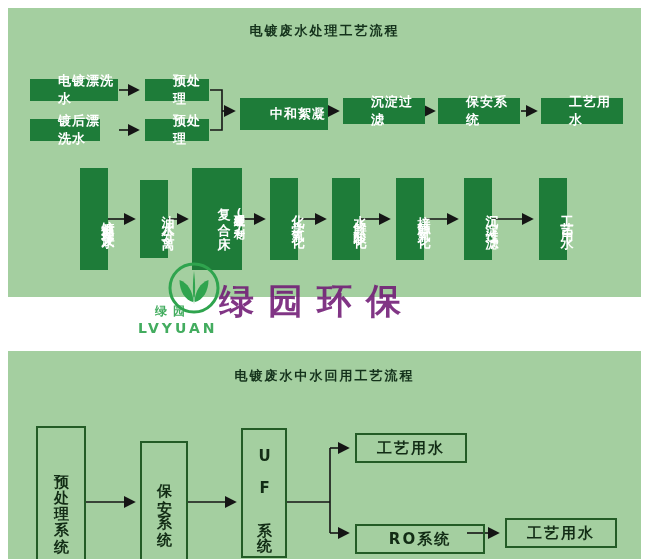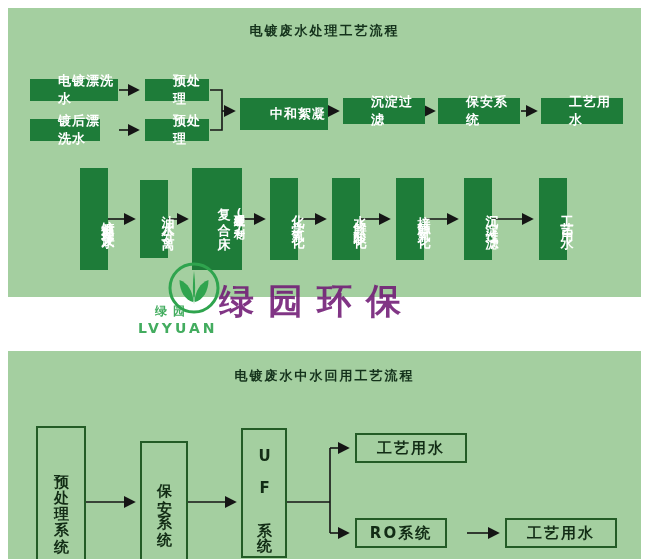--- a/index.html
+++ b/index.html
@@ -136,21 +136,21 @@
       <span class="vtext ls16">预处理系统</span>
     </div>
     <div class="obox" style="left:132px;top:90px;width:48px;height:124px">
       <span class="vtext ls16">保安系统</span>
     </div>
     <div class="obox" style="left:233px;top:77px;width:46px;height:130px">
       <span class="vtext ls14">UF系统</span>
     </div>
 
     <div class="obox" style="left:347px;top:82px;width:112px;height:30px">工艺用水</div>
-    <div class="obox" style="left:347px;top:167px;width:92px;height:30px">RO系统</div>
+    <div class="obox" style="left:347px;top:173px;width:130px;height:30px">RO系统</div>
     <div class="obox" style="left:497px;top:167px;width:112px;height:30px">工艺用水</div>
   </section>
 
   <div class="watermark">
     <svg class="logo" width="56" height="56" viewBox="0 0 56 56">
       <circle cx="28" cy="28" r="24" fill="none" stroke="#2fa44e" stroke-width="3"></circle>
       <path d="M28 44 C26.5 33 26.5 22 28 11 C29.5 22 29.5 33 28 44 Z" fill="#2fa44e"></path>
       <path d="M27 42 C19 40 13.5 31 13.5 20 C22 23 26.5 31 27.5 41 Z" fill="#2fa44e"></path>
       <path d="M29 42 C37 40 42.5 31 42.5 20 C34 23 29.5 31 28.5 41 Z" fill="#2fa44e"></path>
     </svg>

